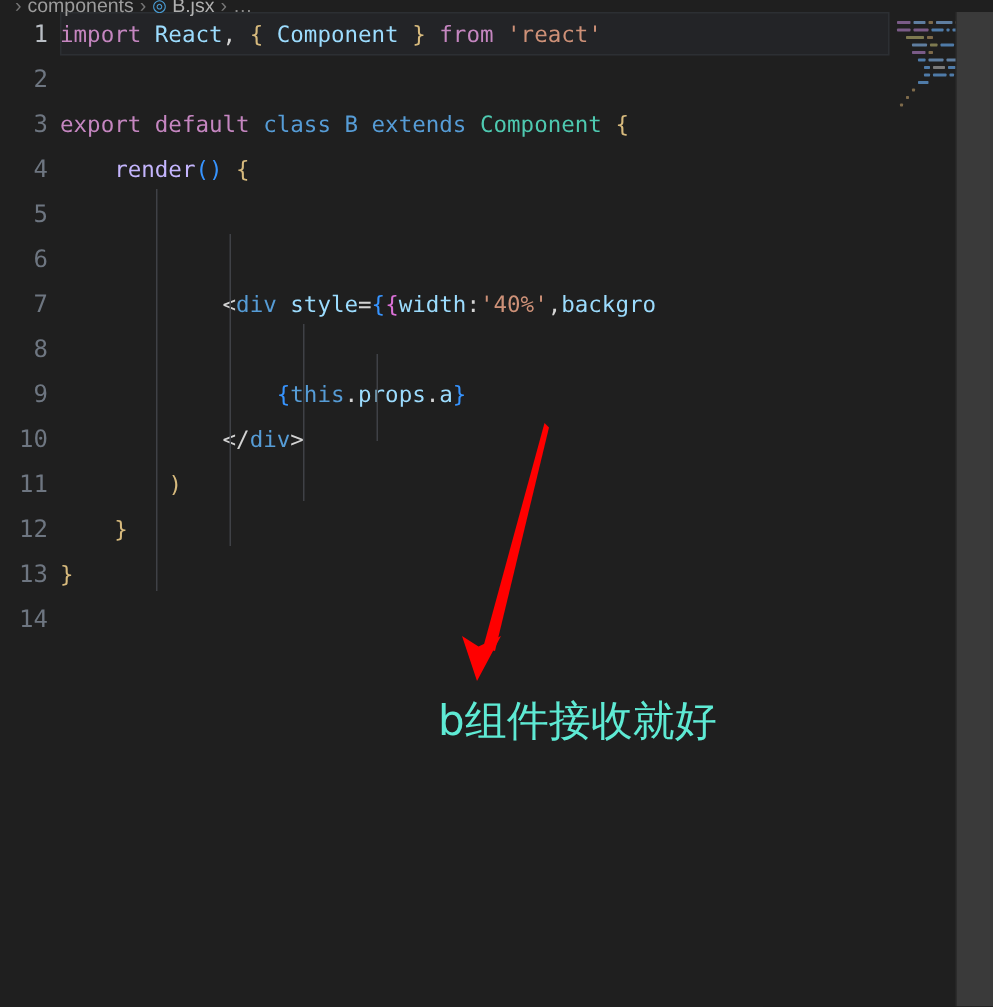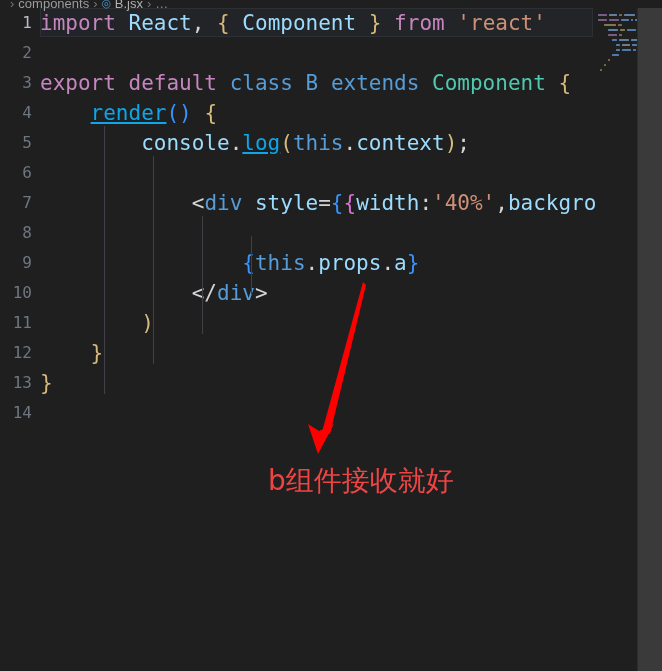--- a/index.html
+++ b/index.html
@@ -88,21 +88,21 @@
   }
 
   .line {
     position: absolute;
     left: 0;
     width: 555px;
     height: 30px;
     line-height: 30px;
     white-space: pre;
     font-family: "DejaVu Sans Mono", "Liberation Mono", monospace;
-    font-size: 21px;
+    font-size: 15px;
     color: #d4d4d4;
     overflow: hidden;
   }
 
   
   .cur-line-box {
     position: absolute;
     left: 40px;
     top: 0px;
     width: 553px;
@@ -123,21 +123,21 @@
 
   
   .t-kw      { color: #c586c0; }  
   .t-id      { color: #9cdcfe; }  
   .t-punc    { color: #d4d4d4; }
   .t-brace-y { color: #d7ba7d; }  
   .t-brace-p { color: #da70d6; }  
   .t-brace-b { color: #3794ff; }  
   .t-str     { color: #ce9178; }  
   .t-cls     { color: #4ec9b0; }  
-  .t-fn      { color: #0ea5e9; text-decoration: underline; }  
+  .t-fn      { color: #c4b5fd; }  
   .t-ctrl    { color: #569cd6; }  
   .t-tag     { color: #569cd6; }  
   .t-attr    { color: #9cdcfe; }  
   .t-txt     { color: #d4d4d4; }  
   .t-prop    { color: #9cdcfe; }
 
   
   .minimap {
     position: absolute;
     right: 14px;
@@ -247,21 +247,20 @@
         <div class="ln" style="top: 330px;">12</div>
         <div class="ln" style="top: 360px;">13</div>
         <div class="ln" style="top: 390px;">14</div>
       </div>
 
     <div class="code-area" id="code-area">
         <div class="line" style="top: 0px;"><span class="t-kw">import</span><span class="t-punc"> </span><span class="t-id">React</span><span class="t-punc">, </span><span class="t-brace-y">{</span><span class="t-punc"> </span><span class="t-id">Component</span><span class="t-punc"> </span><span class="t-brace-y">}</span><span class="t-punc"> </span><span class="t-kw">from</span><span class="t-punc"> </span><span class="t-str">'react'</span></div>
         <div class="line" style="top: 30px;"></div>
         <div class="line" style="top: 60px;"><span class="t-kw">export</span><span class="t-punc"> </span><span class="t-kw">default</span><span class="t-punc"> </span><span class="t-ctrl">class</span><span class="t-punc"> </span><span class="t-ctrl">B</span><span class="t-punc"> </span><span class="t-ctrl">extends</span><span class="t-punc"> </span><span class="t-cls">Component</span><span class="t-punc"> </span><span class="t-brace-y">{</span></div>
         <div class="line" style="top: 90px;"><span class="t-punc">    </span><span class="t-fn">render</span><span class="t-brace-b">(</span><span class="t-brace-b">)</span><span class="t-punc"> </span><span class="t-brace-y">{</span></div>
-        <div class="line" style="top: 120px;"><span class="t-punc">        </span><span class="t-id">console</span><span class="t-punc">.</span><span class="t-fn">log</span><span class="t-brace-y">(</span><span class="t-ctrl">this</span><span class="t-punc">.</span><span class="t-id">context</span><span class="t-brace-y">)</span><span class="t-punc">;</span></div>
         <div class="line" style="top: 180px;"><span class="t-punc">            </span><span class="t-punc">&lt;</span><span class="t-tag">div</span><span class="t-punc"> </span><span class="t-attr">style</span><span class="t-punc">=</span><span class="t-brace-b">{</span><span class="t-brace-p">{</span><span class="t-id">width</span><span class="t-punc">:</span><span class="t-str">'40%'</span><span class="t-punc">,</span><span class="t-id">backgro</span></div>
         <div class="line" style="top: 270px;"><span class="t-punc">            </span><span class="t-punc">&lt;/</span><span class="t-tag">div</span><span class="t-punc">&gt;</span></div>
         <div class="line" style="top: 240px;"><span class="t-punc">                </span><span class="t-brace-b">{</span><span class="t-ctrl">this</span><span class="t-punc">.</span><span class="t-prop">props</span><span class="t-punc">.</span><span class="t-prop">a</span><span class="t-brace-b">}</span></div>
         <div class="line" style="top: 300px;"><span class="t-punc">        </span><span class="t-brace-y">)</span></div>
         <div class="line" style="top: 330px;"><span class="t-punc">    </span><span class="t-brace-y">}</span></div>
         <div class="line" style="top: 360px;"><span class="t-brace-y">}</span></div>
         <div class="line" style="top: 390px;"></div>
       </div>
 
     <div class="iguide" style="left:104px; top:118px; height:268px;"></div>
@@ -340,16 +339,16 @@
       <marker id="arrowhead" markerWidth="5" markerHeight="6" refX="1.4" refY="3" orient="auto" markerUnits="strokeWidth">
         <polygon points="0,0 5,3 0,6" fill="#ff0000"></polygon>
       </marker>
     </defs>
 
     <polygon points="363,282 366,285 330,434 322,432" fill="#ff0000"></polygon>
 
     <polygon points="318,454 308,424 319,431 334,424" fill="#ff0000"></polygon>
   </svg>
 
-  <div class="anno-text" style="color: #ef4444;">b组件接收就好</div>
+  <div class="anno-text" style="color: #5eead4; margin-left: 24px;">b组件接收就好</div>
 
 
 </div>
 
 </body></html>

